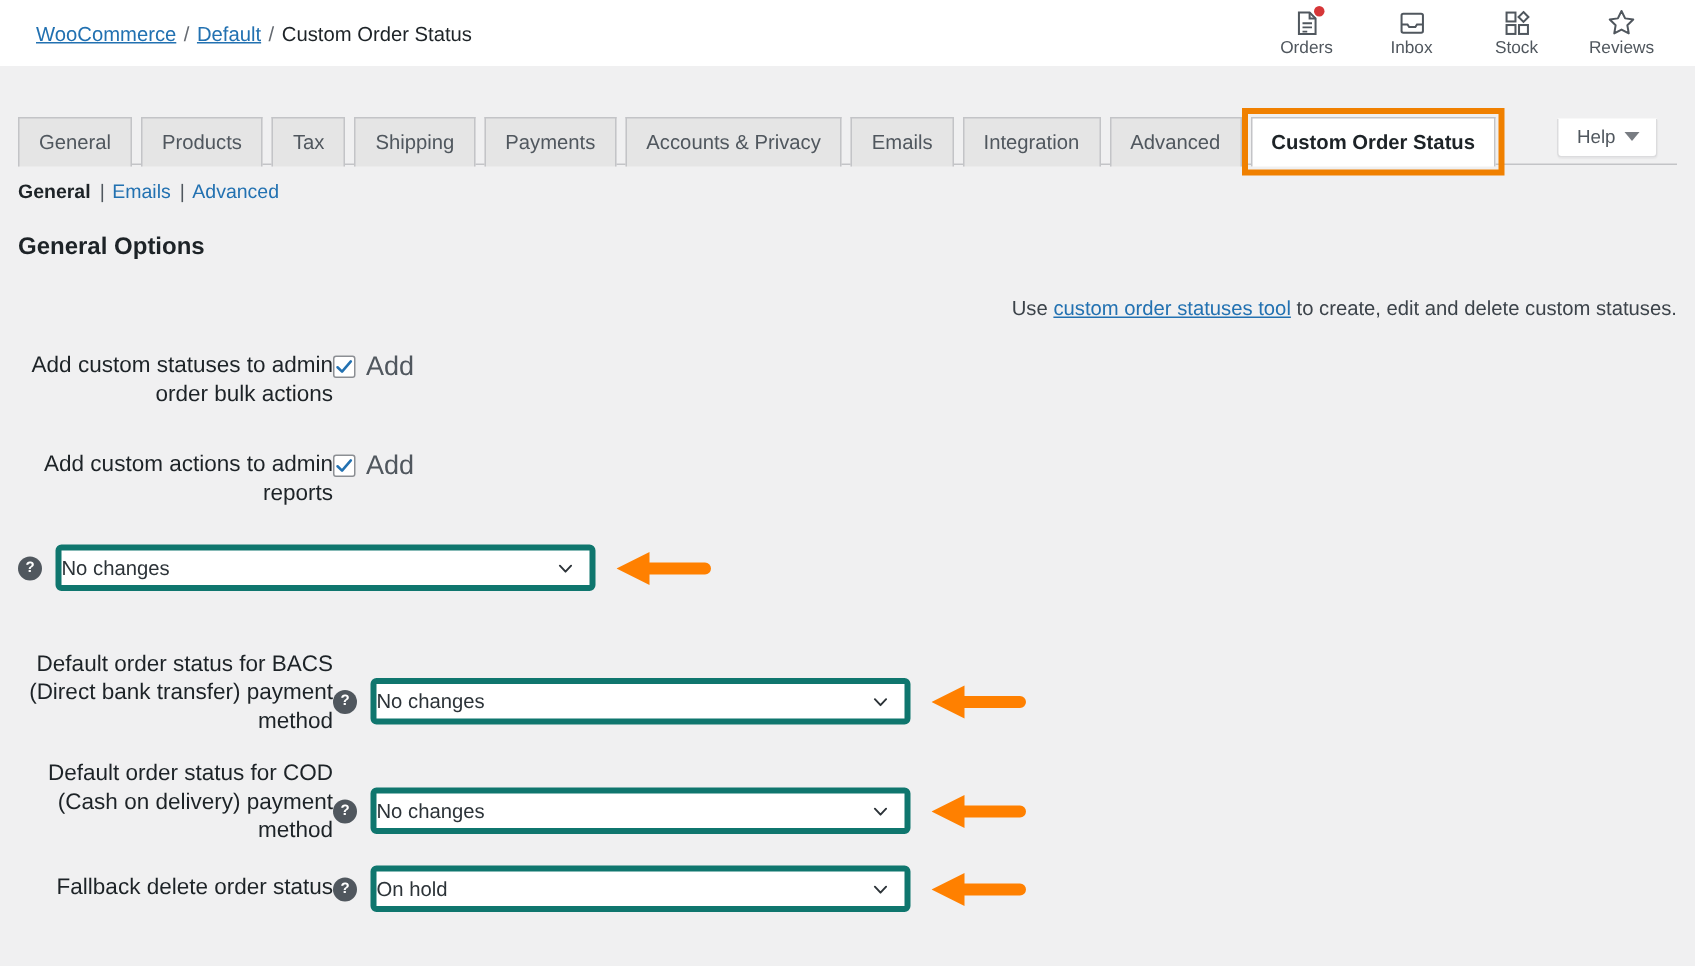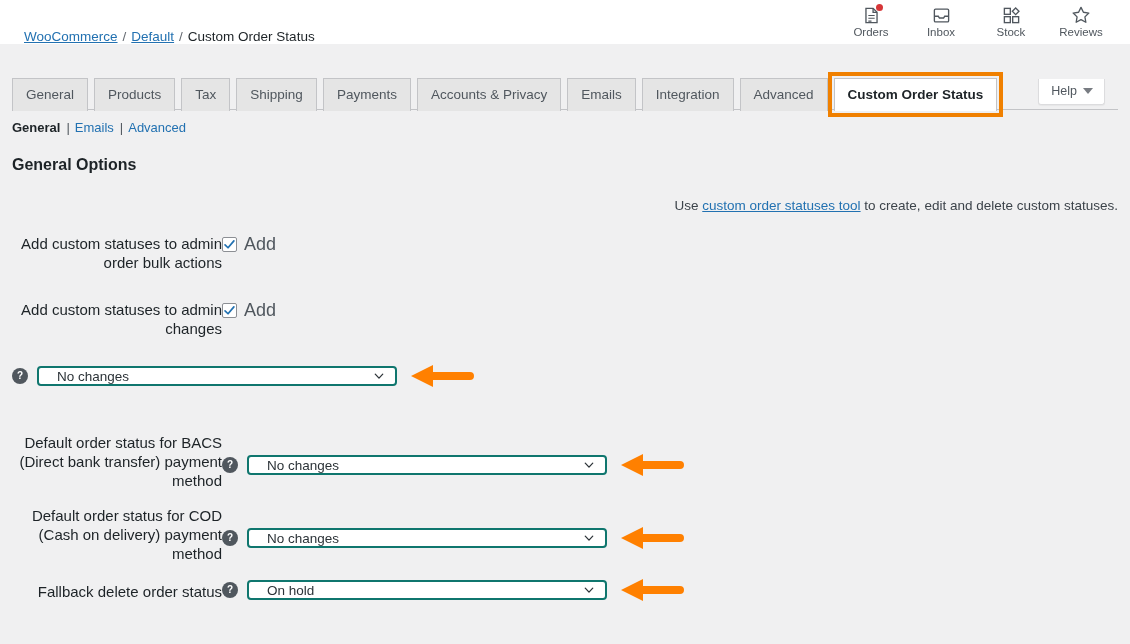--- a/index.html
+++ b/index.html
@@ -12,21 +12,21 @@
     font-size: 13px;
     color: #3c434a;
   }
 
   
   .wp-header {
     position: relative;
     height: 44px;
     background: #ffffff;
     display: flex;
-    align-items: flex-end;
+    align-items: center;
     justify-content: space-between;
     padding: 0 0 0 24px;
   }
   .breadcrumb {
     display: flex;
     align-items: center;
     gap: 5px;
     font-size: 13.5px;
     color: #2c3338;
     white-space: nowrap;
@@ -258,28 +258,28 @@
     cursor: help;
     flex: 0 0 16px;
     margin-right: 9px;
     font-family: "Liberation Sans", sans-serif;
     line-height: 1;
   }
 
   
   .select-box {
     width: 360px;
-    height: 20px;
+    height: 31px;
     background: #ffffff;
-    border: 2px solid #0f766e;
+    border: 4px solid #0f766e;
     border-radius: 4px;
     display: flex;
     align-items: center;
     justify-content: space-between;
-    padding: 0 10px 0 18px;
+    padding: 0 10px 0 0;
     font-size: 13.5px;
     color: #2c3338;
     cursor: pointer;
     flex: 0 0 360px;
   }
   .chev {
     width: 12px; height: 12px;
     flex: 0 0 12px;
     margin-left: 8px;
   }
@@ -401,21 +401,21 @@
             <svg width="13" height="13" viewBox="0 0 16 16">
               <path d="M2.5 8.4 L6.2 12 L13.4 3.6" fill="none" stroke="#2271b1" stroke-width="2.1" stroke-linecap="round" stroke-linejoin="round"></path>
             </svg>
           </span>
           <span class="cb-label">Add</span>
         </div>
       </div>
     </div>
 
     <div class="form-row row-checkbox">
-      <div class="row-label">Add custom statuses to admin changes</div>
+      <div class="row-label">Add custom actions to admin reports</div>
       <div class="row-field">
         <div class="cb-field">
           <span class="checkbox">
             <svg width="13" height="13" viewBox="0 0 16 16">
               <path d="M2.5 8.4 L6.2 12 L13.4 3.6" fill="none" stroke="#2271b1" stroke-width="2.1" stroke-linecap="round" stroke-linejoin="round"></path>
             </svg>
           </span>
           <span class="cb-label">Add</span>
         </div>
       </div>

